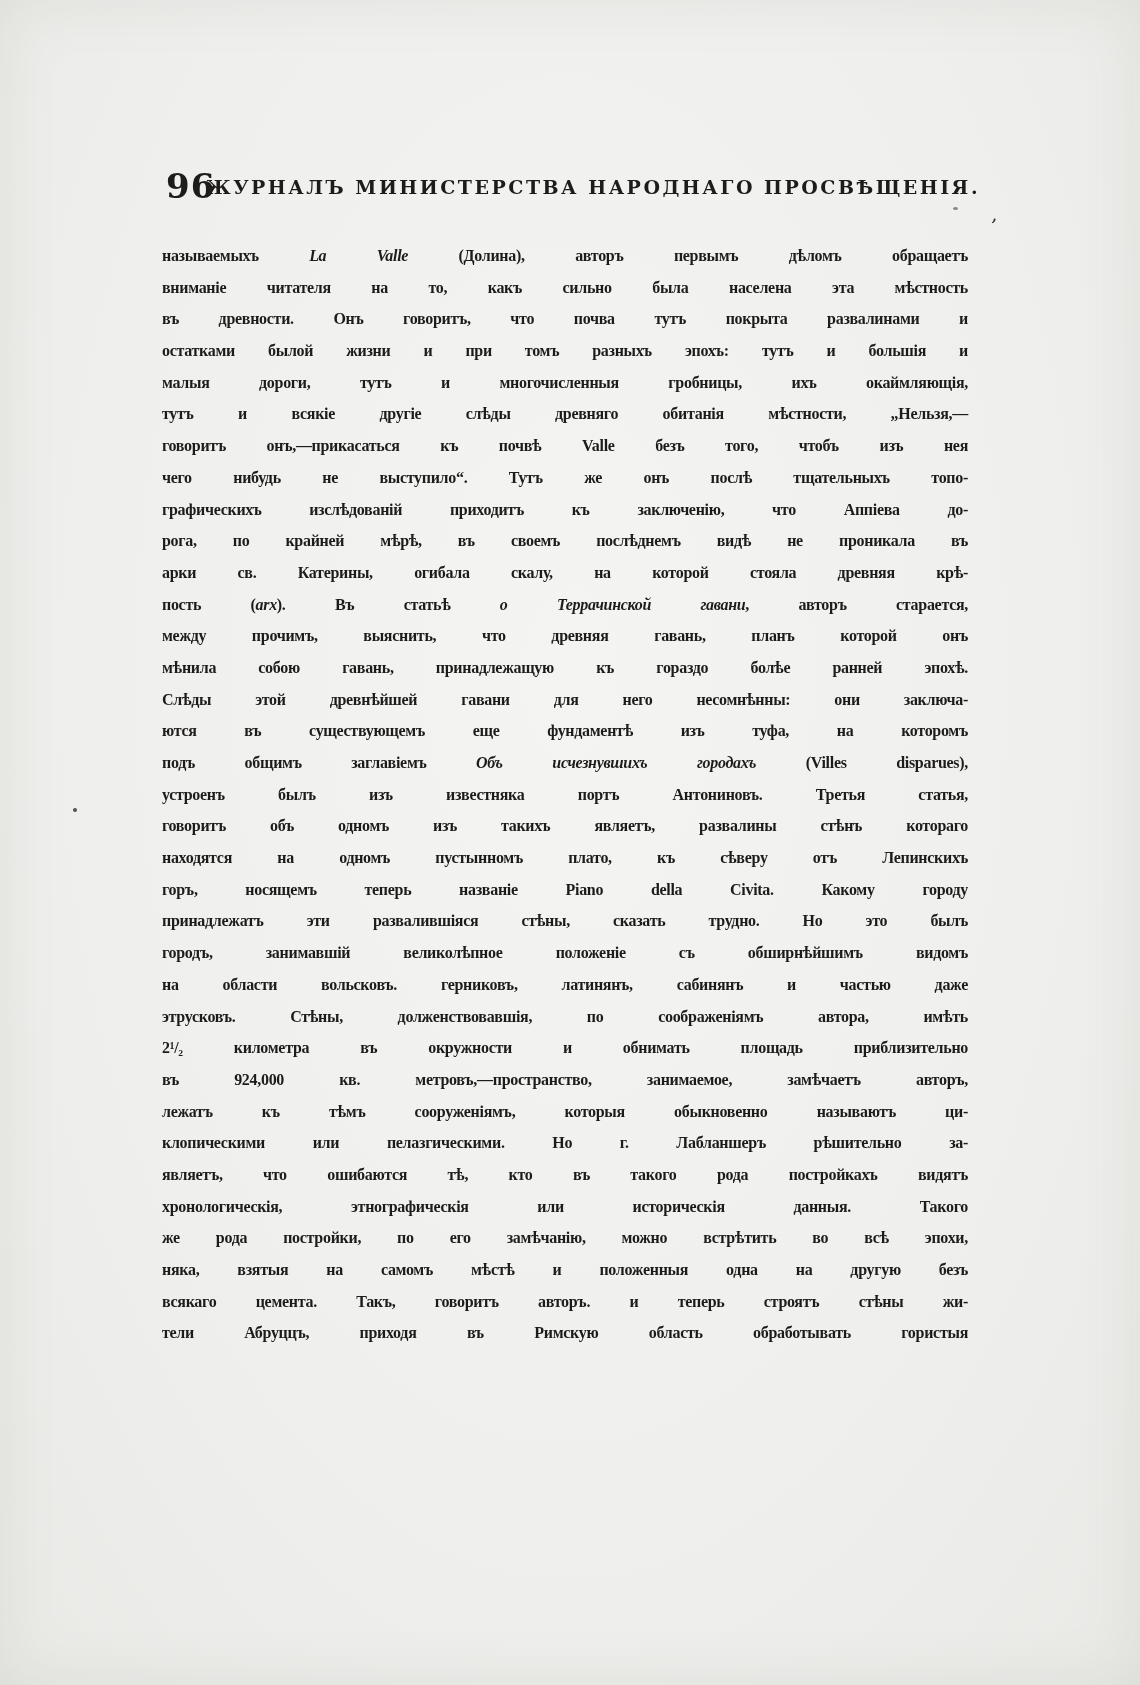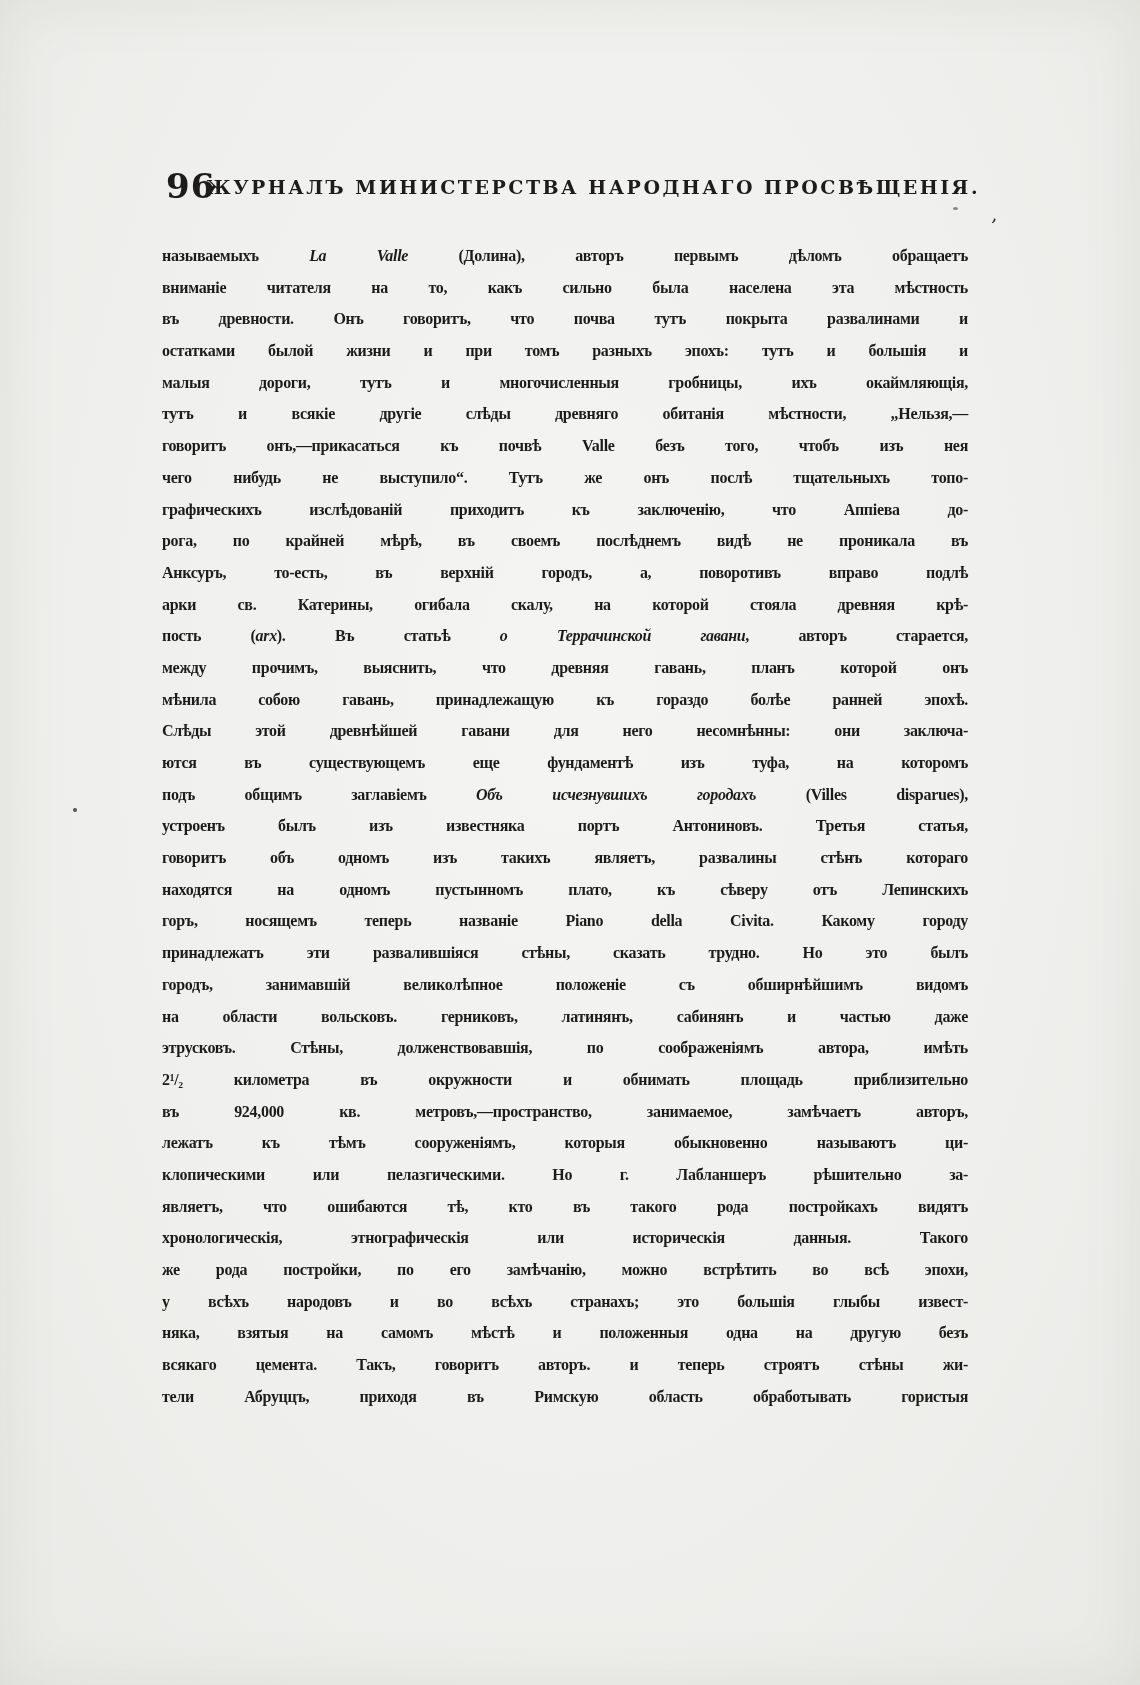--- a/index.html
+++ b/index.html
@@ -97,21 +97,20 @@
       <div class="line"><span>называемыхъ </span><span class="it">La Valle</span><span> (Долина), авторъ первымъ дѣломъ обращаетъ</span></div>
       <div class="line"><span>вниманіе читателя на то, какъ сильно была населена эта мѣстность</span></div>
       <div class="line"><span>въ древности. Онъ говоритъ, что почва тутъ покрыта развалинами и</span></div>
       <div class="line"><span>остатками былой жизни и при томъ разныхъ эпохъ: тутъ и большія и</span></div>
       <div class="line"><span>малыя дороги, тутъ и многочисленныя гробницы, ихъ окаймляющія,</span></div>
       <div class="line"><span>тутъ и всякіе другіе слѣды древняго обитанія мѣстности, „Нельзя,—</span></div>
       <div class="line"><span>говоритъ онъ,—прикасаться къ почвѣ Valle безъ того, чтобъ изъ нея</span></div>
       <div class="line"><span>чего нибудь не выступило“. Тутъ же онъ послѣ тщательныхъ топо-</span></div>
       <div class="line"><span>графическихъ изслѣдованій приходитъ къ заключенію, что Аппіева до-</span></div>
       <div class="line"><span>рога, по крайней мѣрѣ, въ своемъ послѣднемъ видѣ не проникала въ</span></div>
-      <div class="line"><span>Анксуръ, то-есть, въ верхній городъ, а, поворотивъ вправо подлѣ</span></div>
       <div class="line"><span>арки св. Катерины, огибала скалу, на которой стояла древняя крѣ-</span></div>
       <div class="line"><span>пость (</span><span class="it">arx</span><span>). Въ статьѣ </span><span class="it">о Террачинской гавани</span><span>, авторъ старается,</span></div>
       <div class="line"><span>между прочимъ, выяснить, что древняя гавань, планъ которой онъ</span></div>
       <div class="line"><span>мѣнила собою гавань, принадлежащую къ гораздо болѣе ранней эпохѣ.</span></div>
       <div class="line"><span>Слѣды этой древнѣйшей гавани для него несомнѣнны: они заключа-</span></div>
       <div class="line"><span>ются въ существующемъ еще фундаментѣ изъ туфа, на которомъ</span></div>
       <div class="line"><span>подъ общимъ заглавіемъ </span><span class="it">Объ исчезнувшихъ городахъ</span><span> (Villes disparues),</span></div>
       <div class="line"><span>устроенъ былъ изъ известняка портъ Антониновъ. Третья статья,</span></div>
       <div class="line"><span>говоритъ объ одномъ изъ такихъ являетъ, развалины стѣнъ котораго</span></div>
       <div class="line"><span>находятся на одномъ пустынномъ плато, къ сѣверу отъ Лепинскихъ</span></div>
@@ -120,21 +119,20 @@
       <div class="line"><span>городъ, занимавшій великолѣпное положеніе съ обширнѣйшимъ видомъ</span></div>
       <div class="line"><span>на области вольсковъ. герниковъ, латинянъ, сабинянъ и частью даже</span></div>
       <div class="line"><span>этрусковъ. Стѣны, долженствовавшія, по соображеніямъ автора, имѣть</span></div>
       <div class="line"><span>2¹/₂ километра въ окружности и обнимать площадь приблизительно</span></div>
       <div class="line"><span>въ 924,000 кв. метровъ,—пространство, занимаемое, замѣчаетъ авторъ,</span></div>
       <div class="line"><span>лежатъ къ тѣмъ сооруженіямъ, которыя обыкновенно называютъ ци-</span></div>
       <div class="line"><span>клопическими или пелазгическими. Но г. Лабланшеръ рѣшительно за-</span></div>
       <div class="line"><span>являетъ, что ошибаются тѣ, кто въ такого рода постройкахъ видятъ</span></div>
       <div class="line"><span>хронологическія, этнографическія или историческія данныя. Такого</span></div>
       <div class="line"><span>же рода постройки, по его замѣчанію, можно встрѣтить во всѣ эпохи,</span></div>
-      <div class="line"><span>у всѣхъ народовъ и во всѣхъ странахъ; это большія глыбы извест-</span></div>
       <div class="line"><span>няка, взятыя на самомъ мѣстѣ и положенныя одна на другую безъ</span></div>
       <div class="line"><span>всякаго цемента. Такъ, говоритъ авторъ. и теперь строятъ стѣны жи-</span></div>
       <div class="line"><span>тели Абруццъ, приходя въ Римскую область обработывать гористыя</span></div>
     </div>
 
   <div class="speck-comma">’</div>
   <div class="speck-faint"></div>
   <div class="speck-dot"></div>
 </div>
 

